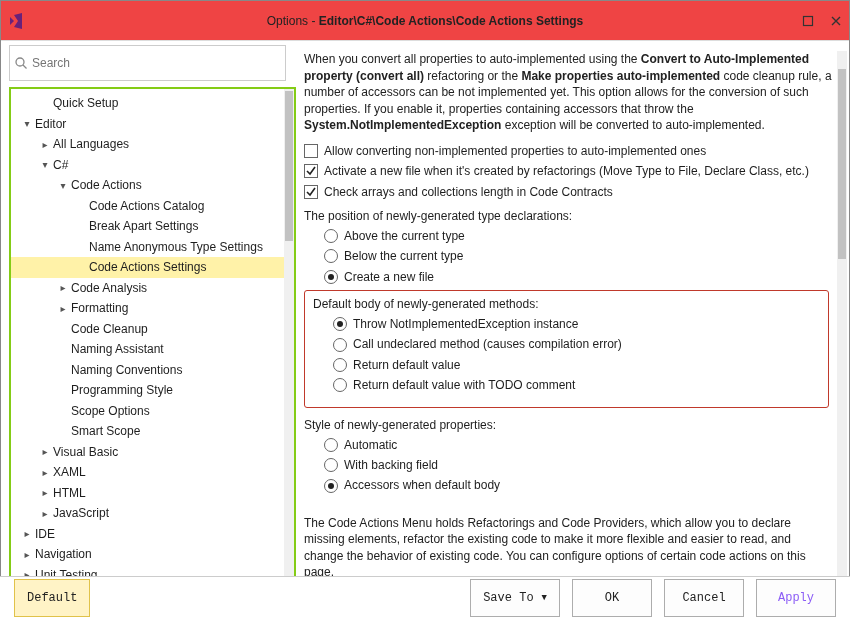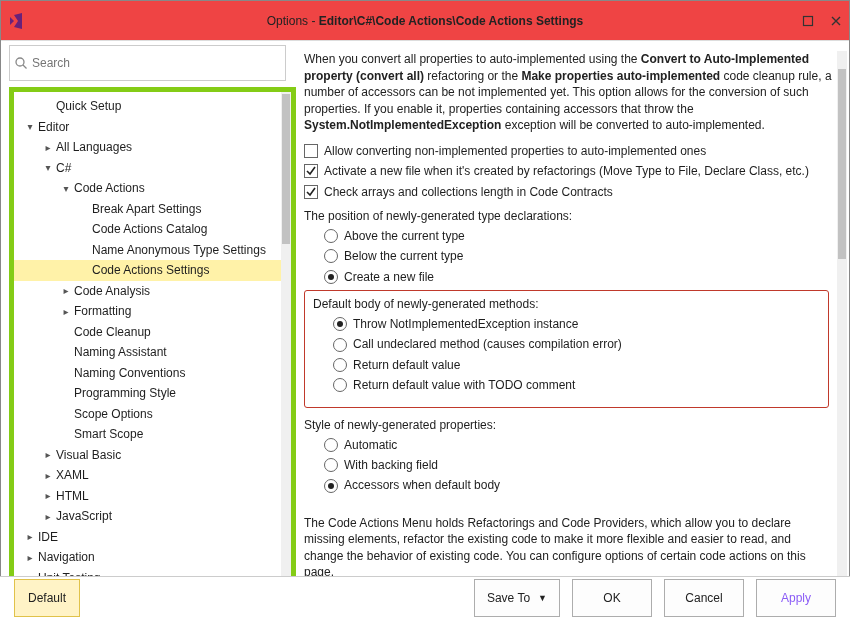--- a/index.html
+++ b/index.html
@@ -55,21 +55,21 @@
   .search-row { display:flex; align-items:center; border:1px solid #ccc; height:36px; margin-right:10px;}
   .search-row svg { margin:0 4px; }
   .search-row input {
     border:none; outline:none; flex:1; font-size:12px; color:#888;
   }
   .tree-wrap {
     position:relative;
     flex:1;
     margin-top:6px;
     margin-right:0;
-    border:5px solid #84cc16;
+    border:2px solid #84cc16;
     overflow:hidden;
   }
   .tree {
     position:absolute; left:0; top:0; right:10px; bottom:0;
     overflow:hidden;
     padding:4px 0;
   }
   .tree-scroll {
     position:absolute; right:0; top:0; bottom:0; width:10px;
     background:#f0f0f0;
@@ -155,20 +155,21 @@
   .btn {
     height:37px;
     min-width:80px;
     padding:18px 12px;
     border:1px solid #adadad;
     background:#fdfdfd;
     font-size:12px;
     color:#222;
     display:flex;align-items:center;justify-content:center;
     cursor:pointer;
+    font-family:Liberation Mono, monospace;
   }
   .btn.default {
     background:#fff3c6;
     border:1px solid #e0c24a;
     min-width:66px;
   }
   .btn.disabled { color:#8b5cf6; cursor:default;}
   .btn .caret { margin-left:8px; font-size:9px;}
   .footer-right { margin-left:auto; display:flex; gap:12px;}
 </style>
@@ -226,25 +227,25 @@
           <div class="node" style="padding-left: 28px;">
             <span class="exp">▾</span>
             <span>C#</span>
           </div>
           <div class="node" style="padding-left: 46px;">
             <span class="exp">▾</span>
             <span>Code Actions</span>
           </div>
           <div class="node" style="padding-left: 64px;">
             <span class="exp"></span>
+            <span>Code Actions Catalog</span>
+          </div>
+          <div class="node" style="padding-left: 64px;">
+            <span class="exp"></span>
             <span>Break Apart Settings</span>
-          </div>
-          <div class="node" style="padding-left: 64px;">
-            <span class="exp"></span>
-            <span>Code Actions Catalog</span>
           </div>
           <div class="node" style="padding-left: 64px;">
             <span class="exp"></span>
             <span>Name Anonymous Type Settings</span>
           </div>
           <div class="node sel" style="padding-left: 64px;">
             <span class="exp"></span>
             <span>Code Actions Settings</span>
           </div>
           <div class="node" style="padding-left: 46px;">

